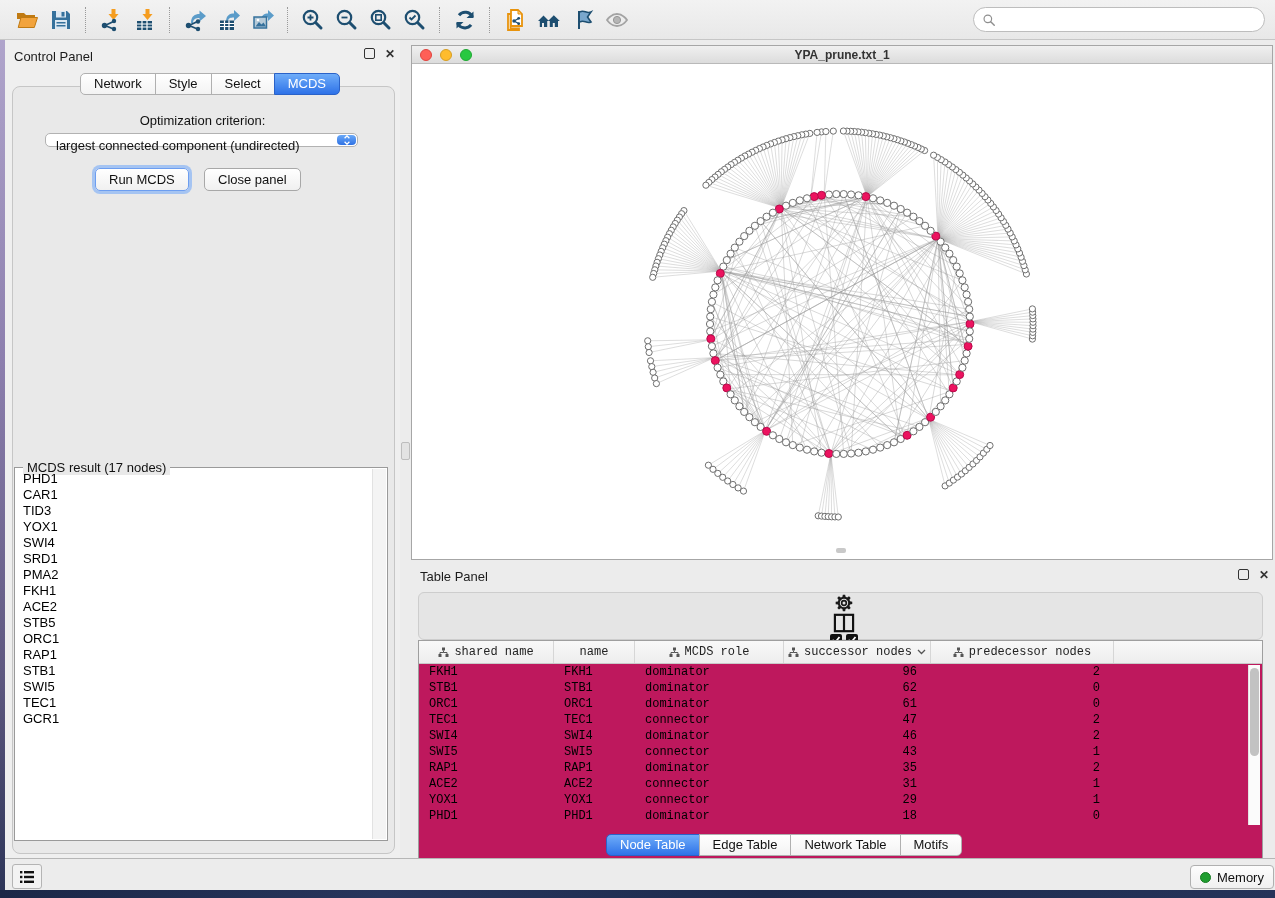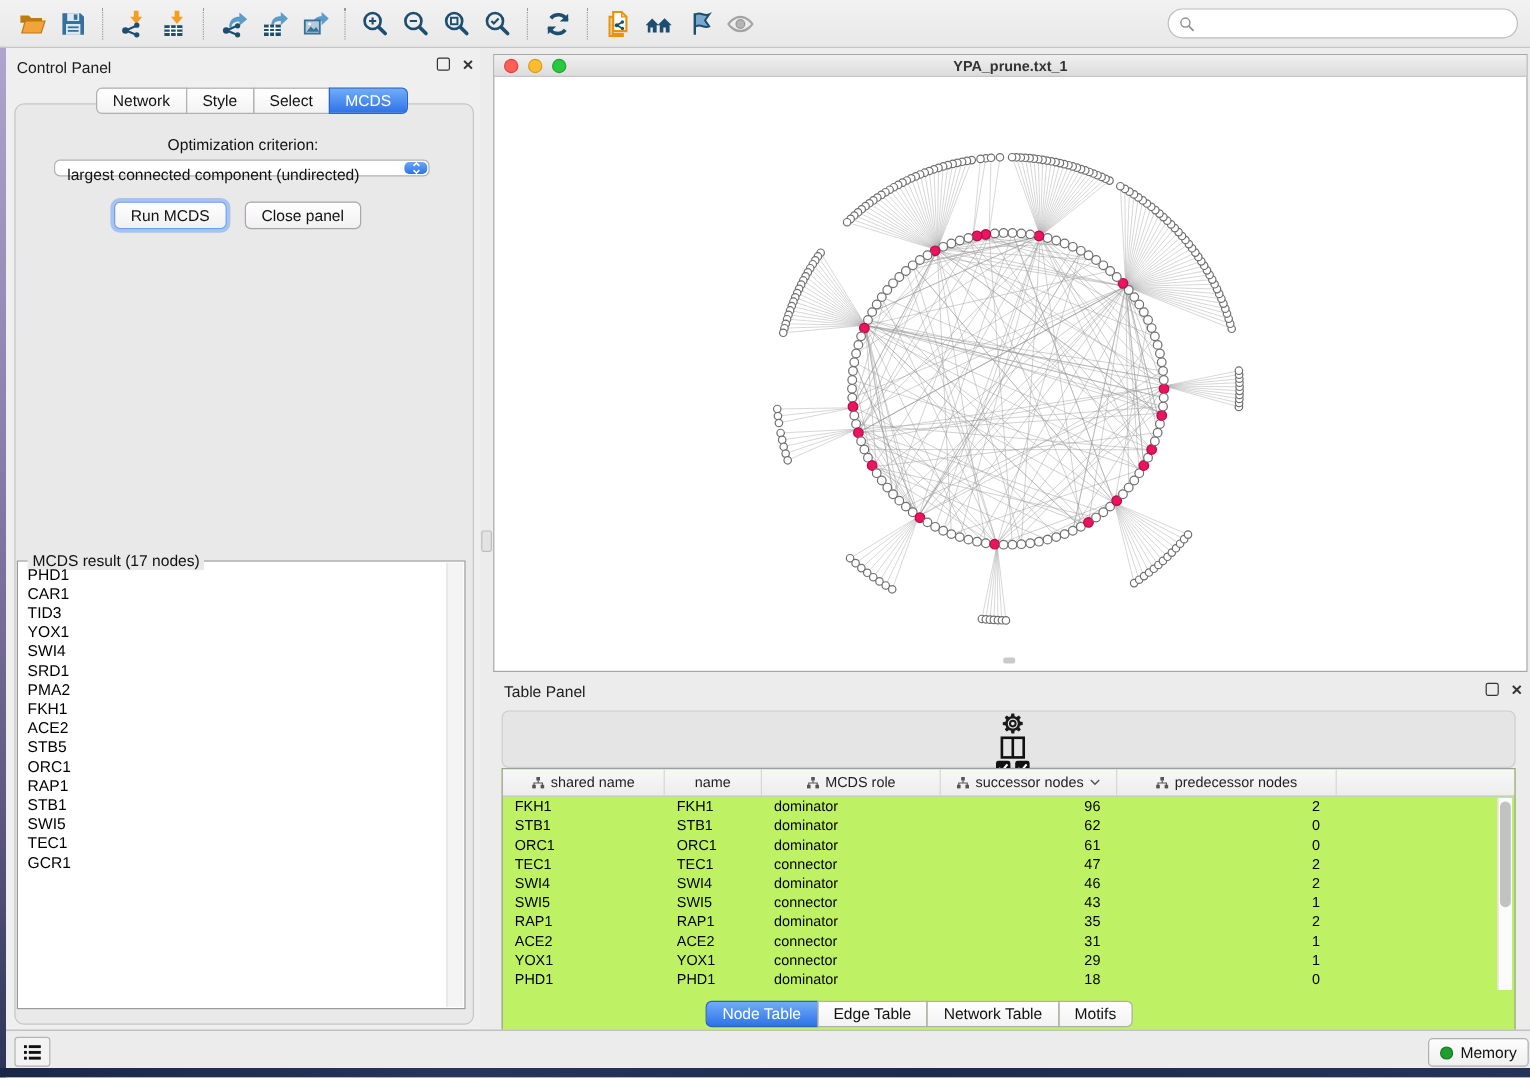--- a/index.html
+++ b/index.html
@@ -66,30 +66,30 @@
   #net-grip{left:426px;top:508px;width:10px;height:5px;background:#c9c9c9;border-radius:2px;}
   
   #table-panel{left:0;top:522px;width:865px;height:296px;background:#ececec;}
   #tp-title{left:10px;top:7px;font-size:13px;color:#1c1c1c;}
   #tp-float{left:825px;top:7px;} #tp-close{left:846px;top:6px;font-weight:bold;}
   #tp-toolbar{left:8px;top:30px;width:845px;height:48px;background:#e5e5e5;border:1px solid #cdcdcd;border-radius:6px;
               display:flex;align-items:center;box-sizing:border-box;padding-left:14px;flex-direction:column;}
   .tpt-btn{display:flex;align-items:center;justify-content:center;height:32px;min-width:30px;margin-right:7px;}
   .tpt-btn svg{display:block;}
   #fx-label{font-family:"Liberation Serif",serif;font-style:italic;font-size:18px;color:#b3b3b3;margin-left:4px;}
-  #node-table{left:8px;top:78px;width:845px;height:240px;background:#bef264;border:1px solid #9e9e9e;box-sizing:border-box;overflow:hidden;}
+  #node-table{left:8px;top:78px;width:845px;height:240px;background:#be185d;border:1px solid #9e9e9e;box-sizing:border-box;overflow:hidden;font-family:Liberation Mono, monospace;}
   #nt-header{display:flex;height:22px;background:linear-gradient(#f8f8f8,#ededed);border-bottom:1px solid #c9c9c9;}
   .th{display:flex;align-items:center;justify-content:center;gap:5px;font-size:12px;color:#222;
       border-right:1px solid #d6d6d6;box-sizing:border-box;height:22px;}
   .tr{display:flex;height:16px;align-items:center;}
   .td{font-size:12px;color:#000;box-sizing:border-box;padding:0 10px;white-space:nowrap;overflow:hidden;}
   .td.num{text-align:right;padding-right:14px;}
   #nt-scroll{position:absolute;right:2px;top:24px;width:11px;height:160px;background:#fbfbfb;border-left:1px solid #e4e4e4;}
   #nt-thumb{position:absolute;left:1px;top:3px;width:9px;height:88px;background:#c2c2c2;border-radius:5px;}
-  #tp-tabs{left:178px;top:272px;}
+  #tp-tabs{left:196px;top:272px;}
   
   #statusbar{left:5px;top:858px;width:1270px;height:32px;background:#ececec;border-top:1px solid #b6b6b6;box-sizing:border-box;}
   #list-btn{left:7px;top:5px;width:28px;height:23px;background:#f3f3f3;border:1px solid #b4b4b4;border-radius:3px;
             display:flex;align-items:center;justify-content:center;}
   #memory-btn{left:1185px;top:6px;height:22px;background:linear-gradient(#fdfdfd,#f0f0f0);border:1px solid #b0b0b0;
               border-radius:4px;display:flex;align-items:center;padding:0 9px;font-size:13px;color:#111;gap:6px;}
   #memory-dot{width:11px;height:11px;border-radius:50%;background:#1f9d2f;border:1px solid #157a22;box-sizing:border-box;}
 </style>
 </head>
 <body>

